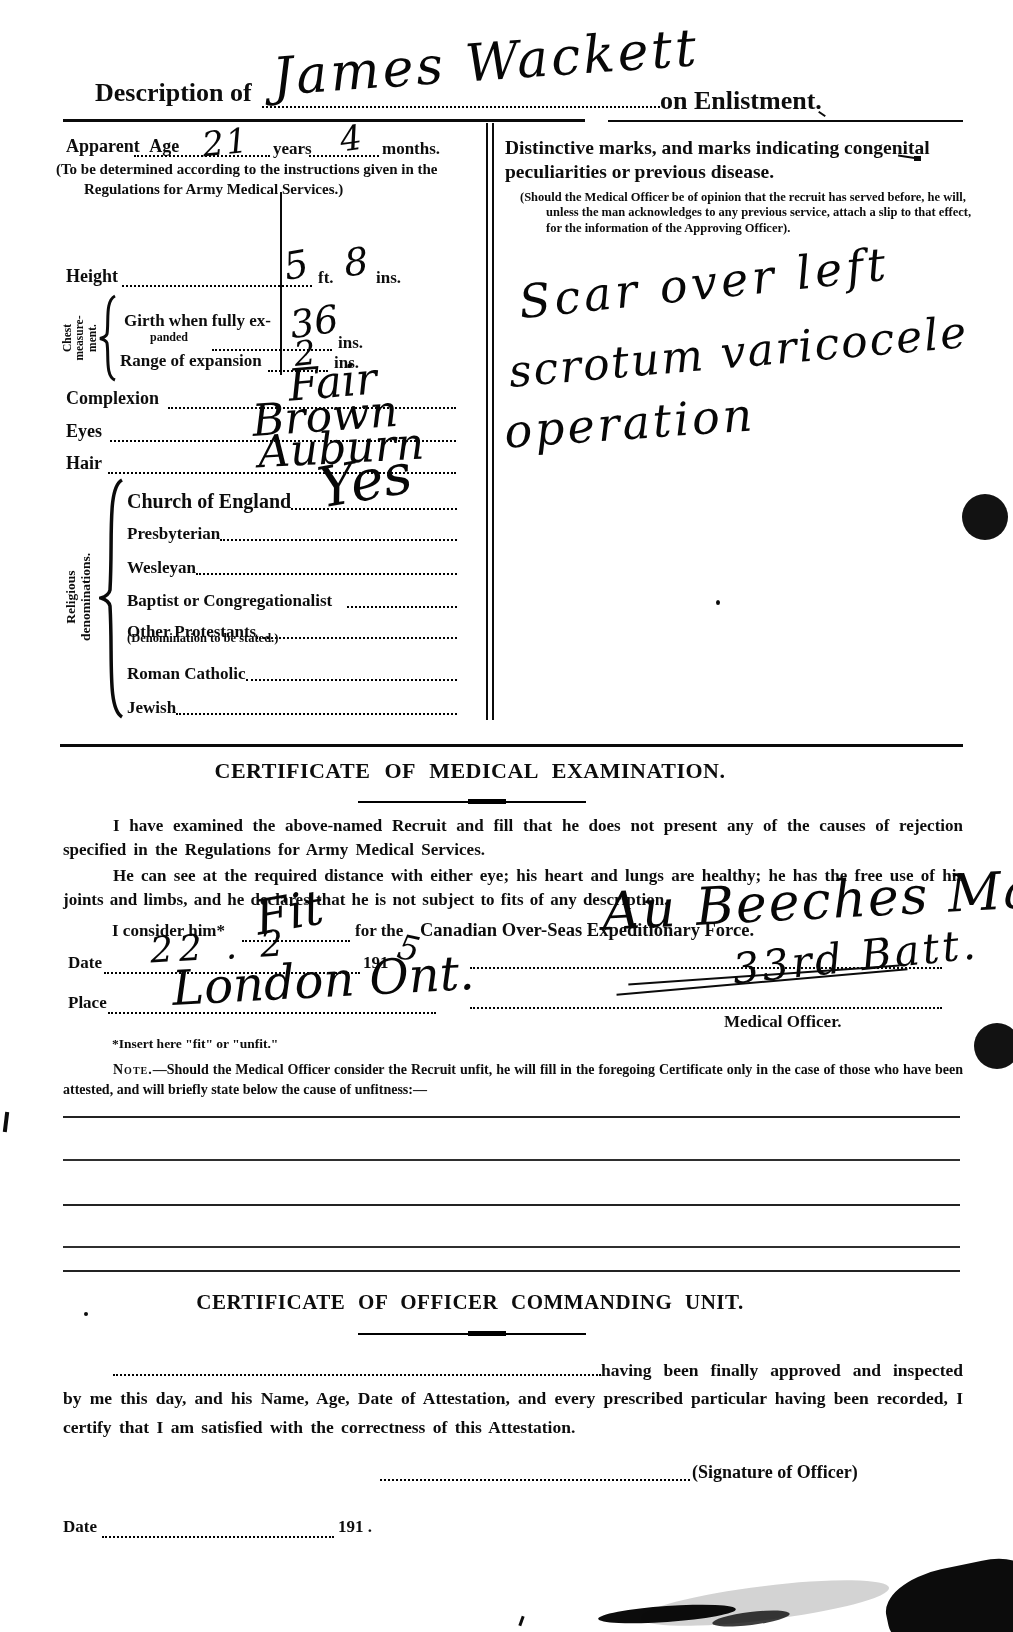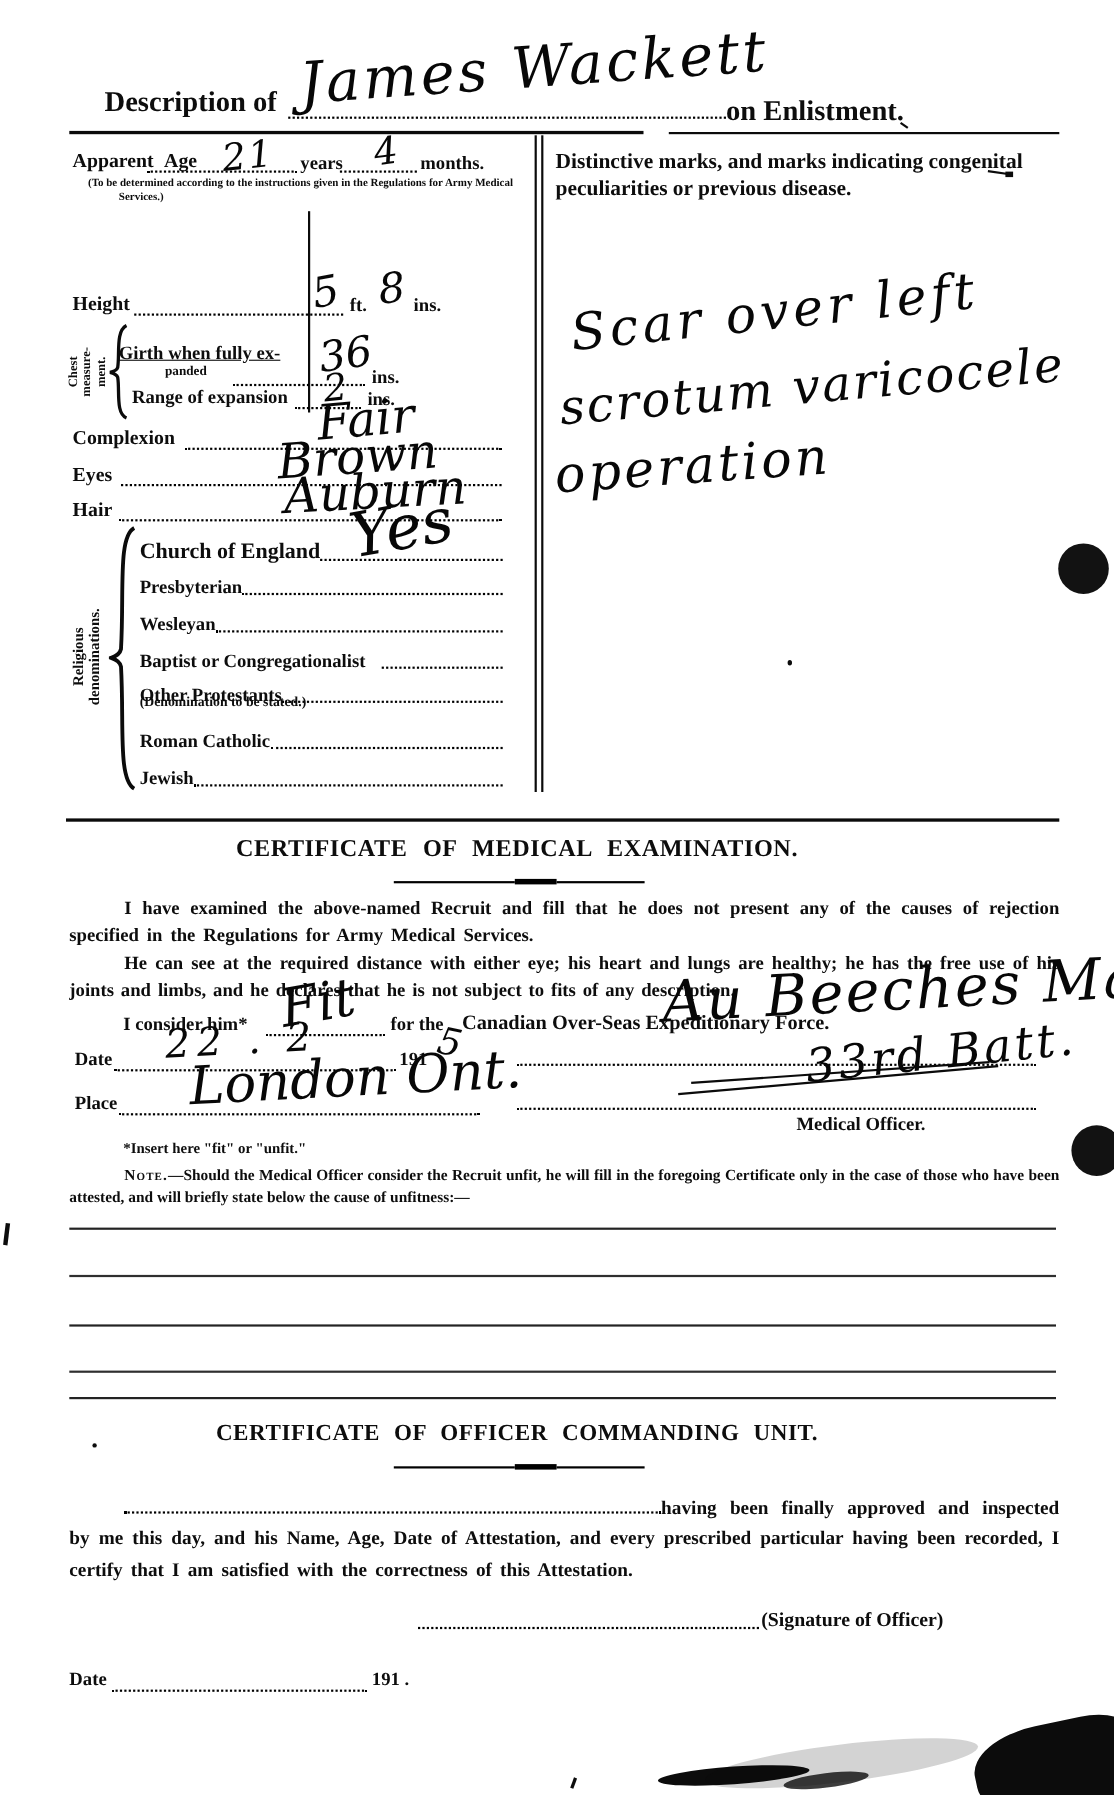--- a/index.html
+++ b/index.html
@@ -46,40 +46,40 @@
   <div class="rule" style="left:486px; top:123px; width:2px; height:597px;"></div>
   <div class="rule" style="left:492px; top:123px; width:2px; height:597px;"></div>
 
   <span class="p" style="left:66px; top:136px; font-size:18px; word-spacing:6px;">Apparent Age</span>
   <span class="leader" style="position:absolute; left:134px; top:138px; width:136px; height:17px;"></span>
   <span class="hw" style="left:202px; top:122px; font-size:34px; letter-spacing:2px; transform:rotate(-6deg);">21</span>
   <span class="p" style="left:273px; top:139px; font-size:17px;">years</span>
   <span class="leader" style="position:absolute; left:309px; top:138px; width:70px; height:17px;"></span>
   <span class="hw" style="left:340px; top:118px; font-size:34px; transform:rotate(-8deg);">4</span>
   <span class="p" style="left:382px; top:139px; font-size:17px;">months.</span>
-  <div class="para" style="left:80px; top:160px; width:400px; font-size:10px; line-height:1.3; padding-left:28px; text-indent:-28px;">(To be determined according to the instructions given in the Regulations for Army Medical Services.)</div>
+  <div class="para" style="left:56px; top:160px; width:400px; font-size:15px; line-height:1.3; padding-left:28px; text-indent:-28px;">(To be determined according to the instructions given in the Regulations for Army Medical Services.)</div>
 
   <div class="rule" style="left:280px; top:192px; width:2px; height:183px;"></div>
 
   <span class="p" style="left:66px; top:266px; font-size:18px;">Height</span>
   <span class="leader" style="position:absolute; left:122px; top:268px; width:190px; height:17px;"></span>
   <span class="hw" style="left:284px; top:243px; font-size:38px; transform:rotate(-10deg);">5</span>
   <span class="p" style="left:318px; top:268px; font-size:17px;">ft.</span>
   <span class="hw" style="left:344px; top:240px; font-size:38px; transform:rotate(-6deg);">8</span>
   <span class="p" style="left:376px; top:268px; font-size:17px;">ins.</span>
 
   <div class="vtext" style="left:38px; top:316px; width:90px; height:44px; font-size:11.5px;">
     <div>Chest</div>
     <div>measure-</div>
     <div>ment.</div>
   </div>
   <svg width="20" height="88" style="position:absolute; left:98px; top:294px;">
     <path d="M17,2 C7,7 11,28 9,40 C8,43 4,44 2,44.5 C4,45 8,46 9,49 C11,61 7,82 17,86" stroke="#0b0b0b" stroke-width="3" fill="none"></path>
   </svg>
-  <span class="p" style="left:108px; top:311px; font-size:17px;text-decoration:underline;">Girth when fully ex-</span>
+  <span class="p" style="left:124px; top:311px; font-size:17px;">Girth when fully ex-</span>
   <span class="p" style="left:150px; top:330px; font-size:12px;">panded</span>
   <span class="leader" style="position:absolute; left:212px; top:332px; width:120px; height:17px;"></span>
   <span class="hw" style="left:290px; top:300px; font-size:38px; transform:rotate(-8deg);">36</span>
   <span class="p" style="left:338px; top:333px; font-size:17px;">ins.</span>
   <span class="p" style="left:120px; top:351px; font-size:17px;">Range of expansion</span>
   <span class="leader" style="position:absolute; left:268px; top:353px; width:60px; height:17px;"></span>
   <span class="hw" style="left:294px; top:333px; font-size:34px; transform:rotate(-6deg);">2</span>
   <span class="p" style="left:334px; top:353px; font-size:17px;">ins.</span>
 
   <span class="p" style="left:66px; top:388px; font-size:18px;text-align:right;">Complexion</span>
@@ -127,20 +127,21 @@
   <div class="row" style="left:127px; top:664px; width:330px; font-size:17px; font-weight:bold;">
     <span>Roman Catholic</span>
       <span class="leader"></span>
   </div>
   <div class="row" style="left:127px; top:698px; width:330px; font-size:17px; font-weight:bold;">
     <span>Jewish</span>
       <span class="leader"></span>
   </div>
 
   <div class="para" style="left:505px; top:136px; width:462px; font-size:19.5px; line-height:1.25;">Distinctive marks, and marks indicating congenital peculiarities or previous disease.</div>
+  <div class="para" style="left:520px; top:190px; width:442px; font-size:12.5px; line-height:1.22; padding-left:26px; text-indent:-26px;">(Should the Medical Officer be of opinion that the recruit has served before, he will, unless the man acknowledges to any previous service, attach a slip to that effect, for the information of the Approving Officer).</div>
   <span class="hw" style="left:518px; top:256px; font-size:46px; letter-spacing:4px; transform:rotate(-6deg);">Scar over left</span>
   <span class="hw" style="left:508px; top:326px; font-size:44px; letter-spacing:2px; transform:rotate(-5deg);">scrotum varicocele</span>
   <span class="hw" style="left:504px; top:396px; font-size:46px; letter-spacing:3px; transform:rotate(-4deg);">operation</span>
   <div class="rule" style="left:716px; top:600px; width:4px; height:5px; border-radius:50%;"></div>
 
   <div class="punch" style="left:962px; top:494px; width:46px; height:46px;"></div>
   <div class="punch" style="left:974px; top:1023px; width:46px; height:46px;"></div>
 
   <div class="rule" style="left:60px; top:744px; width:903px; height:3px;"></div>
 

